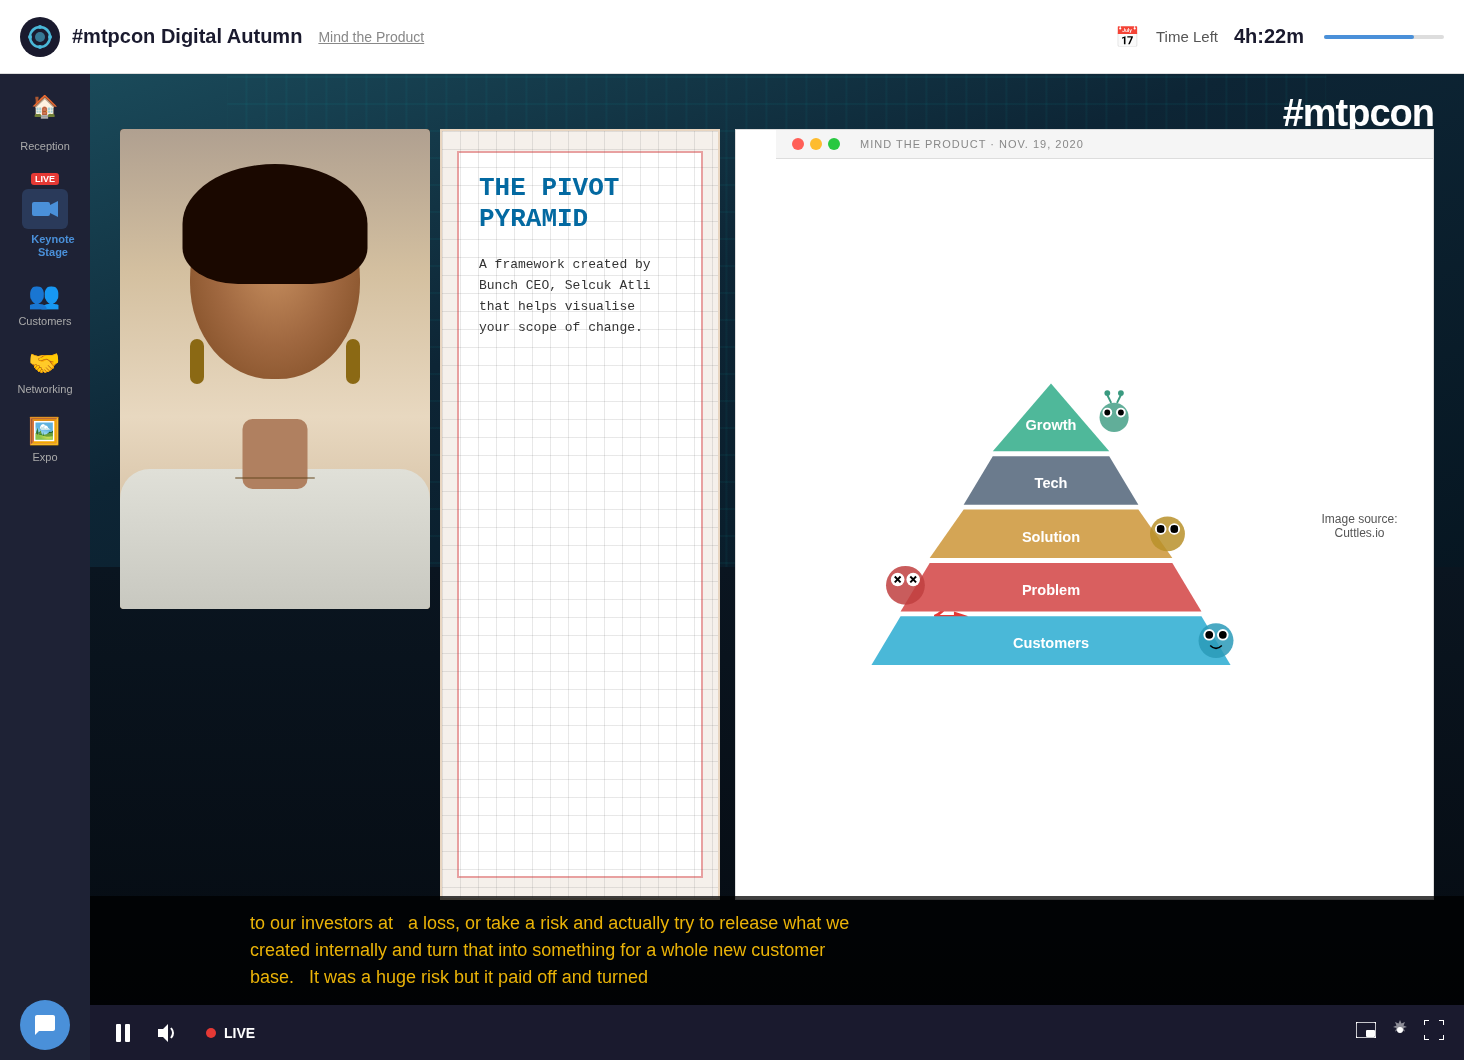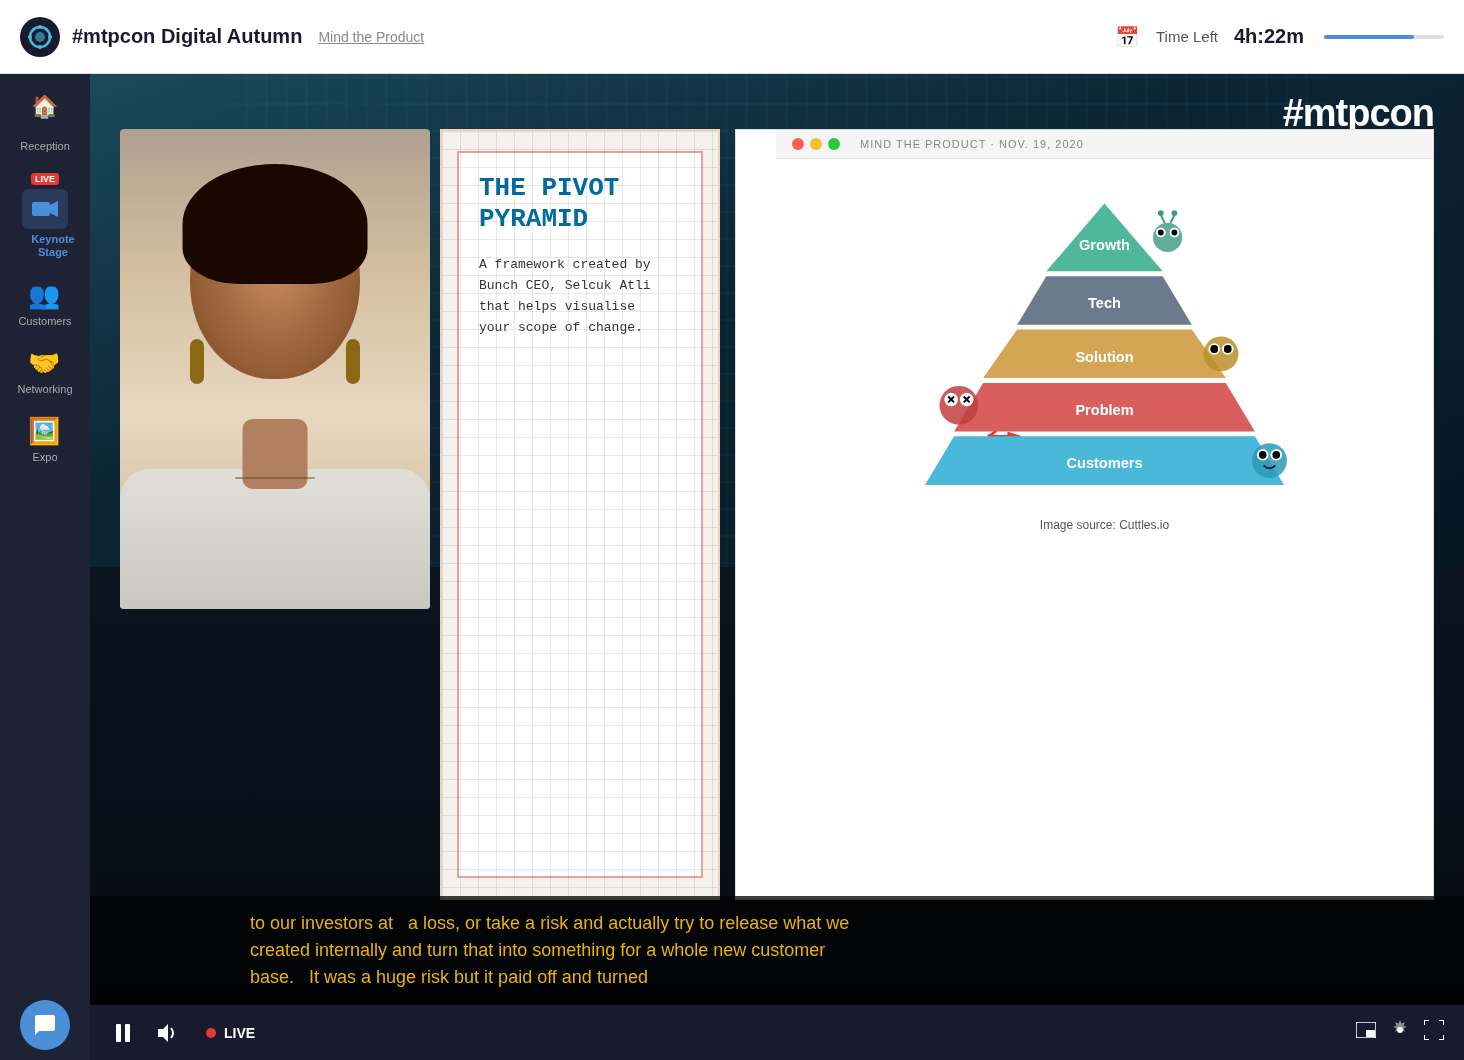--- a/index.html
+++ b/index.html
@@ -352,21 +352,21 @@
     .tl-green { background: #28c840; }
     .slide-source-text {
       font-size: 11px;
       color: #888;
       margin-left: 12px;
       letter-spacing: 1px;
     }
     .pyramid-area {
       padding: 15px 20px;
       display: flex;
-      flex-direction: column;
+      flex-direction: row;
       align-items: center;
       position: relative;
       height: calc(100% - 40px);
     }
 
     
     .pyramid-svg {
       width: 100%;
       height: 330px;
       margin-top: 10px;

